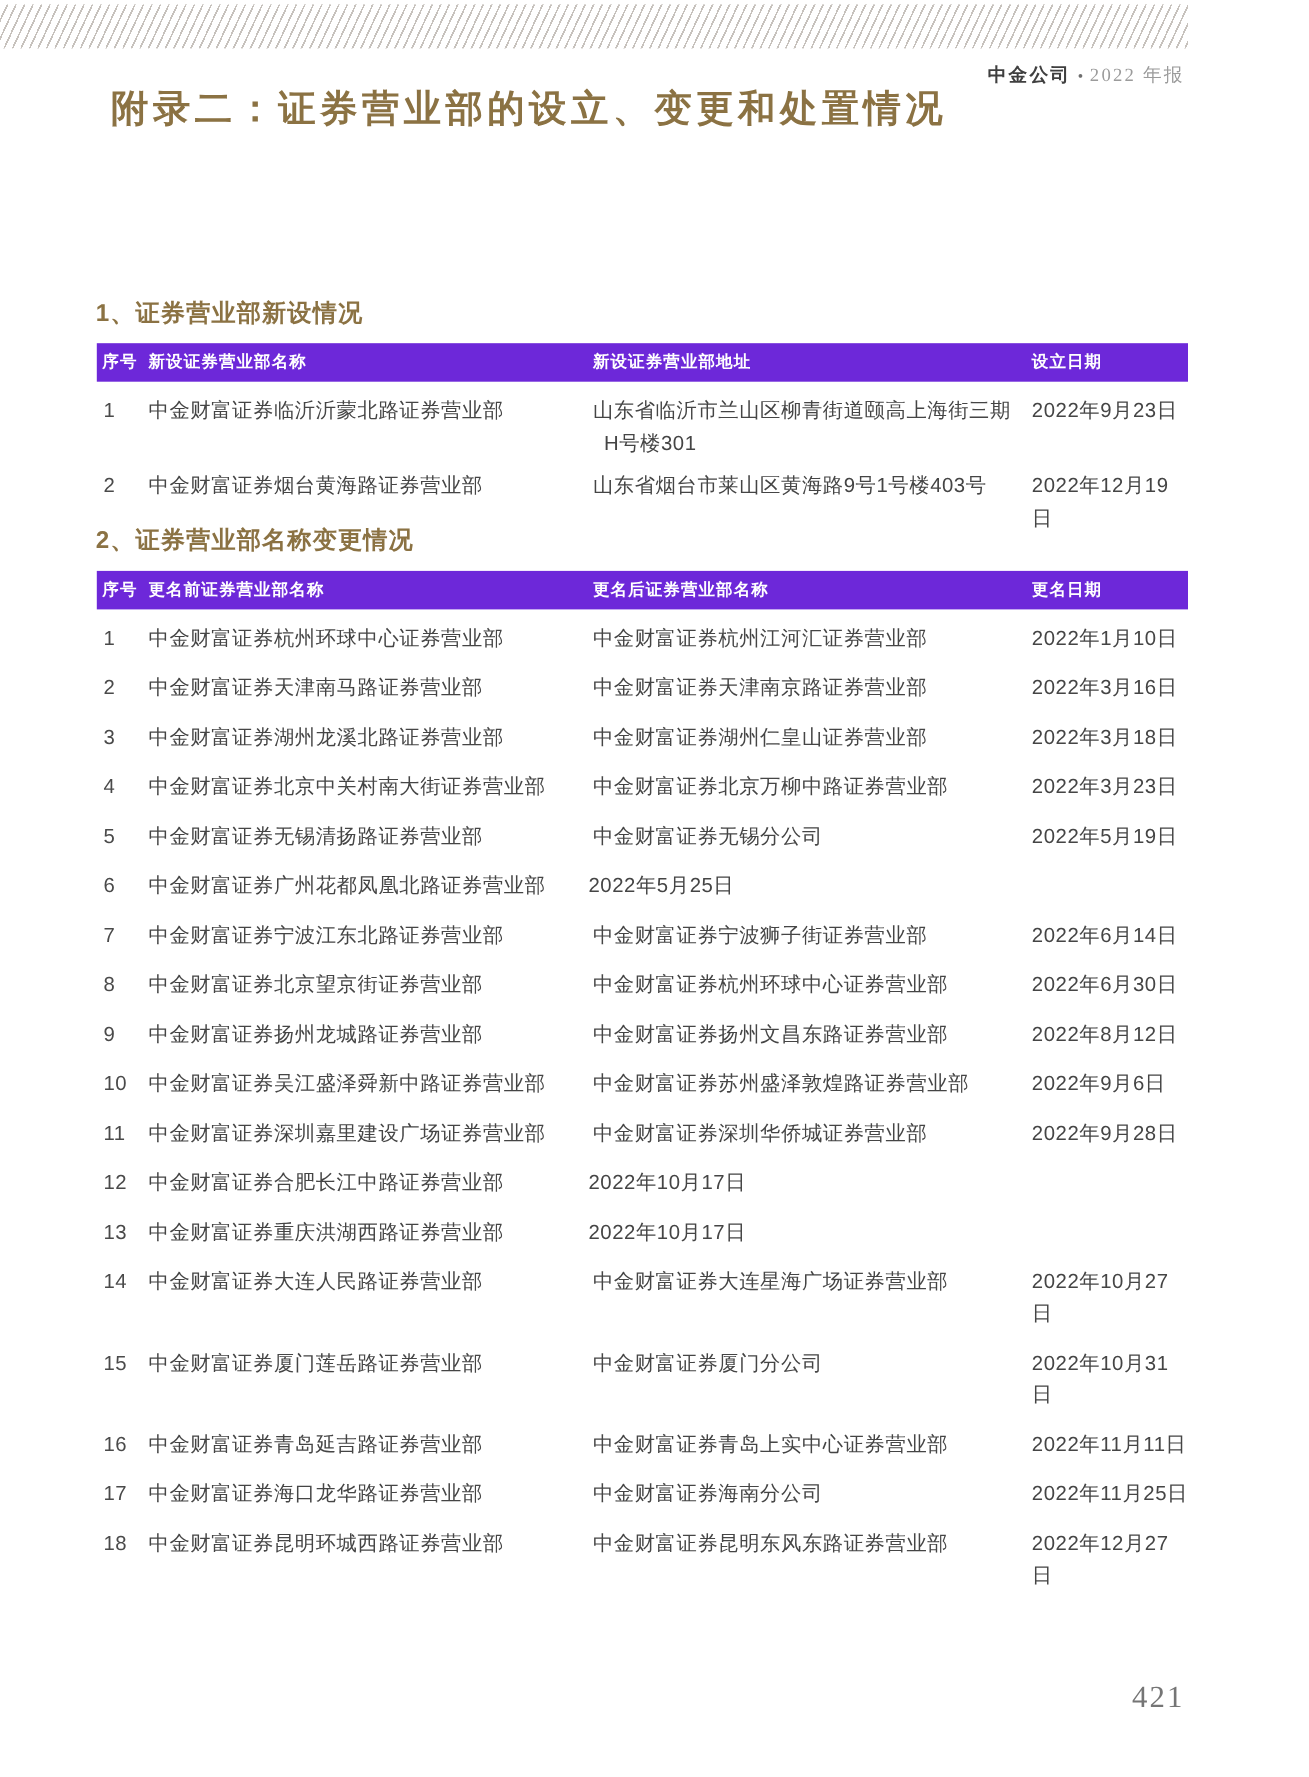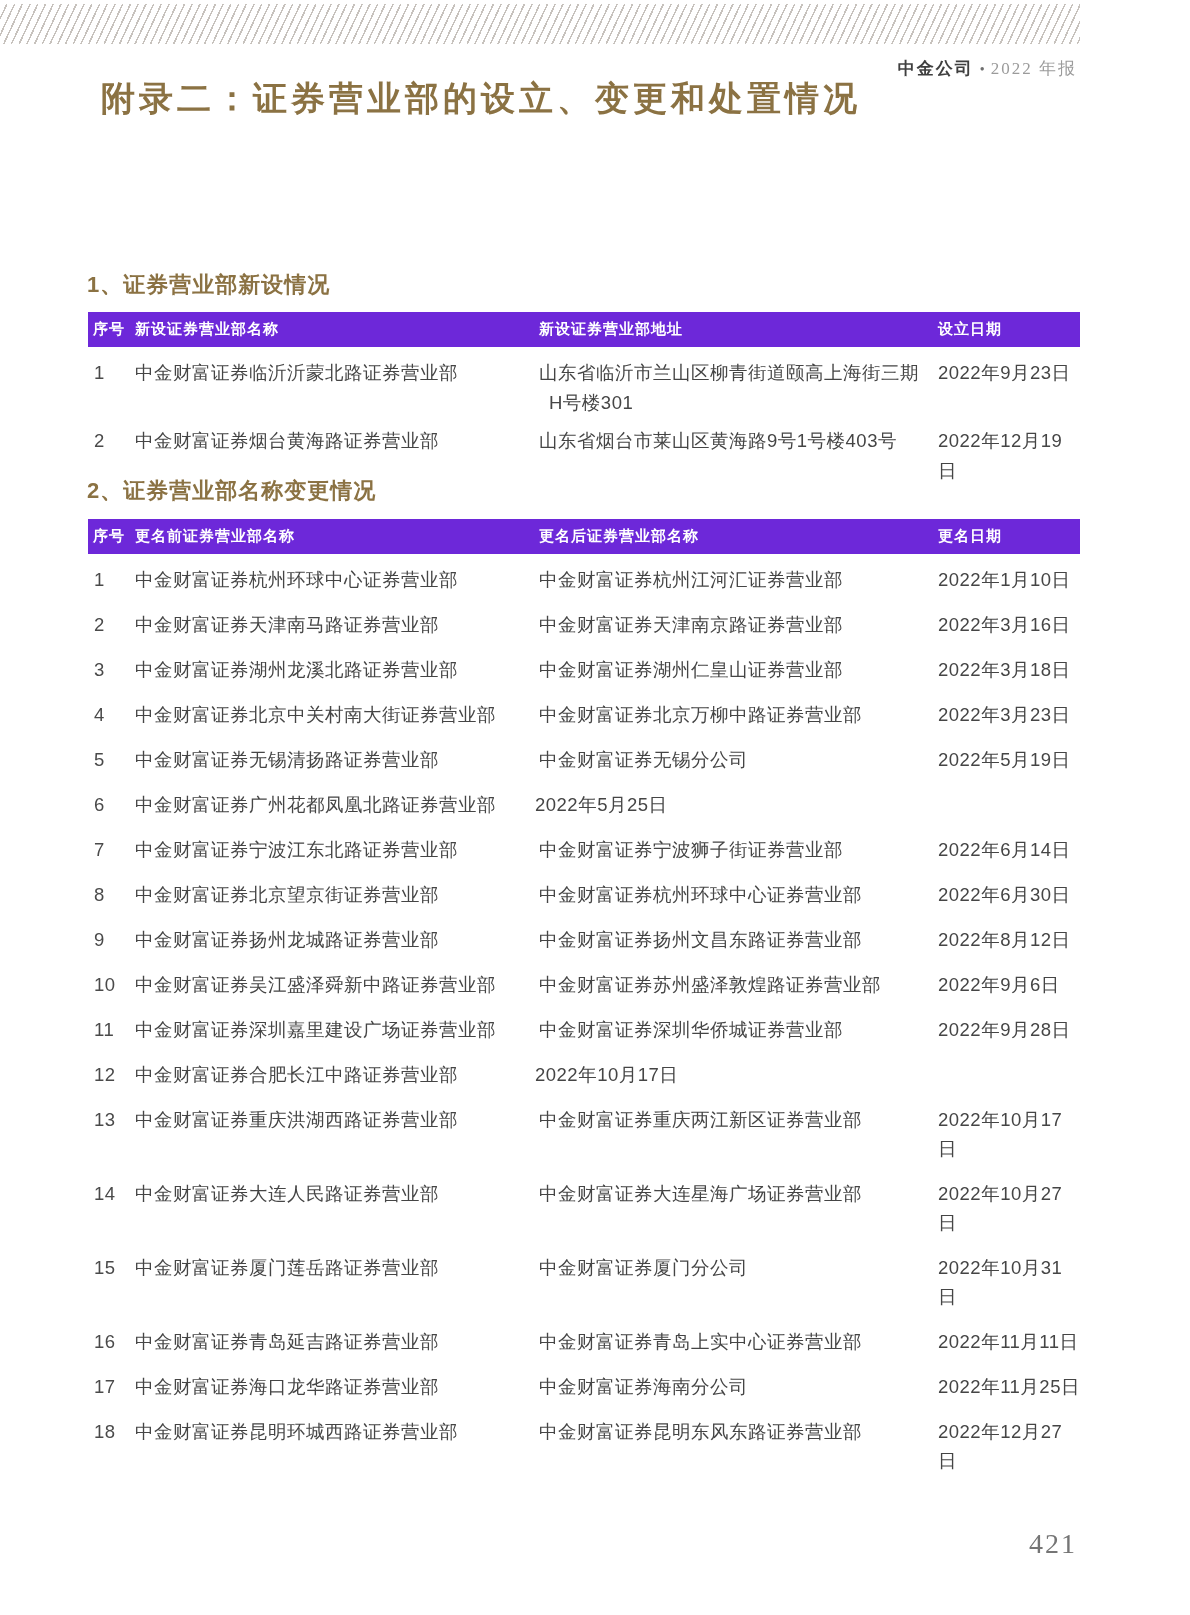--- a/index.html
+++ b/index.html
@@ -191,21 +191,20 @@
 
       <div class="trow">
         <span class="c1">12</span>
         <span class="c2">中金财富证券合肥长江中路证券营业部</span>
         <span class="c4">2022年10月17日</span>
       </div>
 
       <div class="trow">
         <span class="c1">13</span>
         <span class="c2">中金财富证券重庆洪湖西路证券营业部</span>
-        <span class="c3 wrapcell">中金财富证券重庆两江新区证券营业部</span>
         <span class="c4">2022年10月17日</span>
       </div>
 
       <div class="trow">
         <span class="c1">14</span>
         <span class="c2">中金财富证券大连人民路证券营业部</span>
         <span class="c3 wrapcell">中金财富证券大连星海广场证券营业部</span>
         <span class="c4">2022年10月27日</span>
       </div>
 

